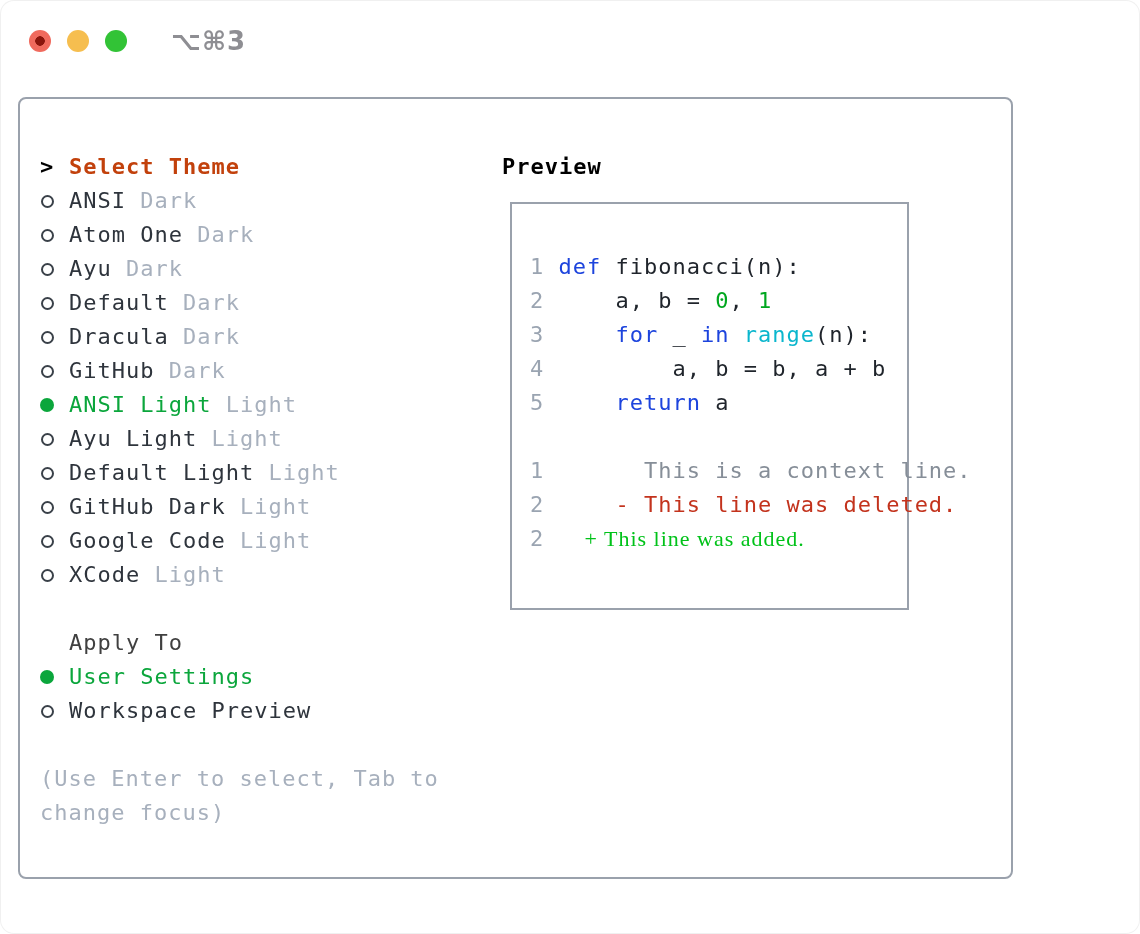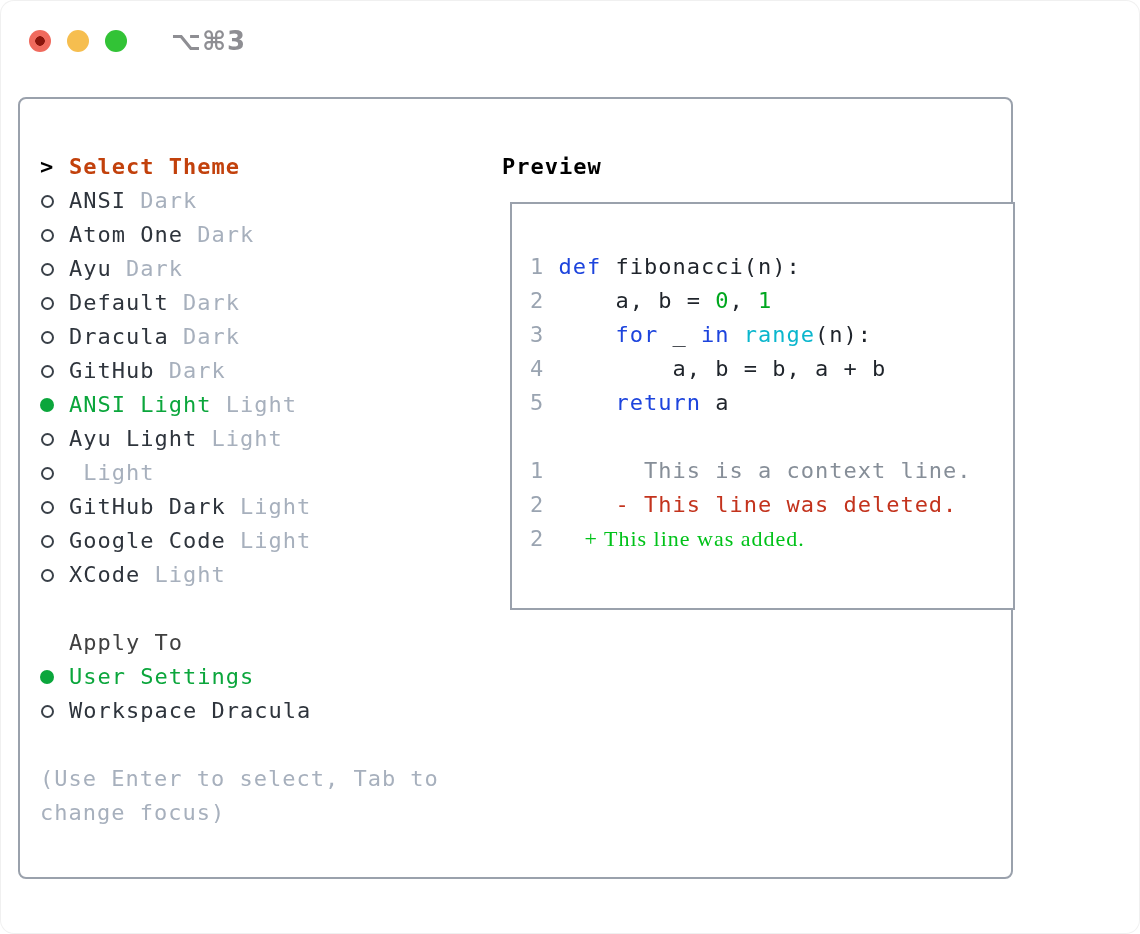--- a/index.html
+++ b/index.html
@@ -56,21 +56,21 @@
   .row .tag { color: #a7b0bd; }
   .section-title { font-weight: bold; color: #c2410c; }
   .subsection-title { color: #404040; }
   .spacer { height: 34px; }
   .hint { color: #a7b0bd; white-space: normal; width: 432px; }
 
   
   .preview-title { position: absolute; left: 482px; top: 51px; font-weight: bold; color: #000; }
   .preview-box {
     position: absolute; left: 490px; top: 103px;
-    width: 505px; height: 408px;
+    width: 399px; height: 408px;
     border: 2px solid #9aa1ac;
     padding: 46px 0 0 18px;
     background: #fff;
   }
   .code-line { height: 34px; white-space: pre; }
   .ln { color: #9aa4b1; }
   .tok-plain   { color: #1f242b; }
   .tok-keyword { color: #1d44dd; }
   .tok-builtin { color: #0ab6cd; }
   .tok-number  { color: #00a71f; }
@@ -99,33 +99,33 @@
       </div>
       <div id="theme-list">
           <div class="row"><span class="marker"><span class="circle"></span></span><span class="name">ANSI</span><span class="tag"> Dark</span></div>
           <div class="row"><span class="marker"><span class="circle"></span></span><span class="name">Atom One</span><span class="tag"> Dark</span></div>
           <div class="row"><span class="marker"><span class="circle"></span></span><span class="name">Ayu</span><span class="tag"> Dark</span></div>
           <div class="row"><span class="marker"><span class="circle"></span></span><span class="name">Default</span><span class="tag"> Dark</span></div>
           <div class="row"><span class="marker"><span class="circle"></span></span><span class="name">Dracula</span><span class="tag"> Dark</span></div>
           <div class="row"><span class="marker"><span class="circle"></span></span><span class="name">GitHub</span><span class="tag"> Dark</span></div>
           <div class="row selected"><span class="marker"><span class="circle filled"></span></span><span class="name">ANSI Light</span><span class="tag"> Light</span></div>
           <div class="row"><span class="marker"><span class="circle"></span></span><span class="name">Ayu Light</span><span class="tag"> Light</span></div>
-          <div class="row"><span class="marker"><span class="circle"></span></span><span class="tag"> Light</span></div>
+          <div class="row"><span class="marker"><span class="circle"></span></span><span class="name">Default Light</span><span class="tag"> Light</span></div>
           <div class="row"><span class="marker"><span class="circle"></span></span><span class="name">GitHub Dark</span><span class="tag"> Light</span></div>
           <div class="row"><span class="marker"><span class="circle"></span></span><span class="name">Google Code</span><span class="tag"> Light</span></div>
           <div class="row"><span class="marker"><span class="circle"></span></span><span class="name">XCode</span><span class="tag"> Light</span></div>
         </div>
       <div class="spacer"></div>
       <div class="row">
         <span class="marker"></span>
         <span class="subsection-title">Apply To</span>
       </div>
       <div id="apply-list">
           <div class="row selected"><span class="marker"><span class="circle filled"></span></span><span class="name">User Settings</span></div>
-          <div class="row"><span class="marker"><span class="circle"></span></span><span class="name">Workspace Dracula</span></div>
+          <div class="row"><span class="marker"><span class="circle"></span></span><span class="name">Workspace Preview</span></div>
         </div>
       <div class="spacer"></div>
       <div class="hint">(Use Enter to select, Tab to change focus)</div>
     </div>
 
     <div class="preview-title mono">Preview</div>
 
     <div class="preview-box mono">
       <div id="code-block">
           <div class="code-line"><span class="ln">1 </span><span class="tok-keyword">def</span><span class="tok-plain"> fibonacci(n):</span></div>

